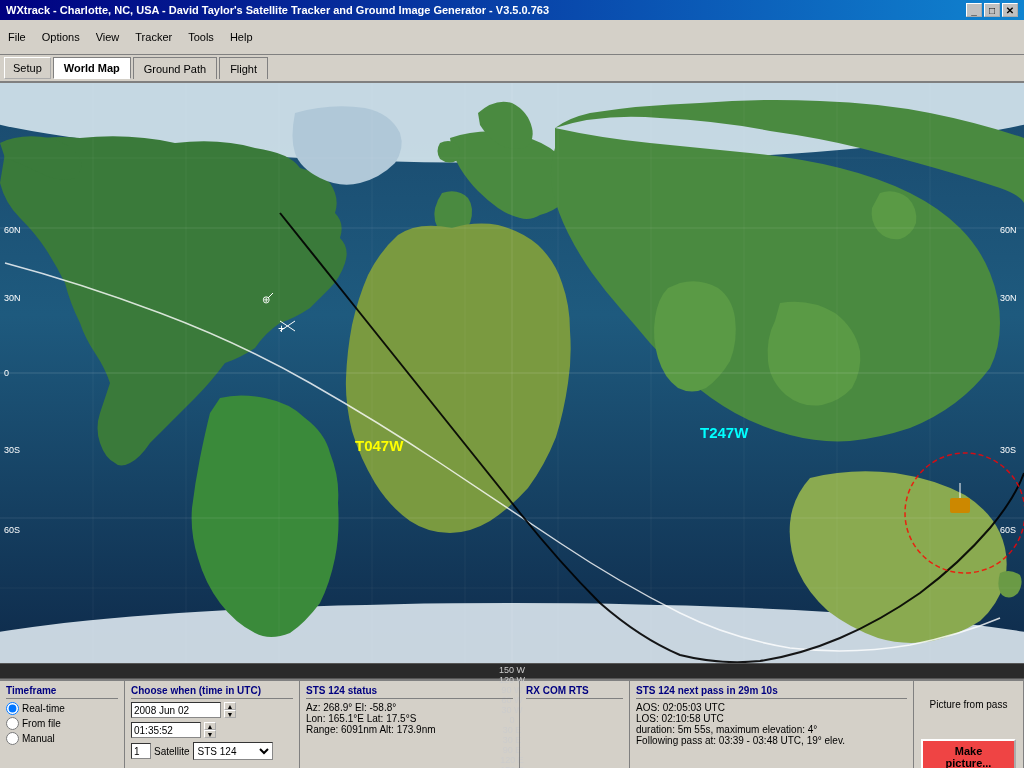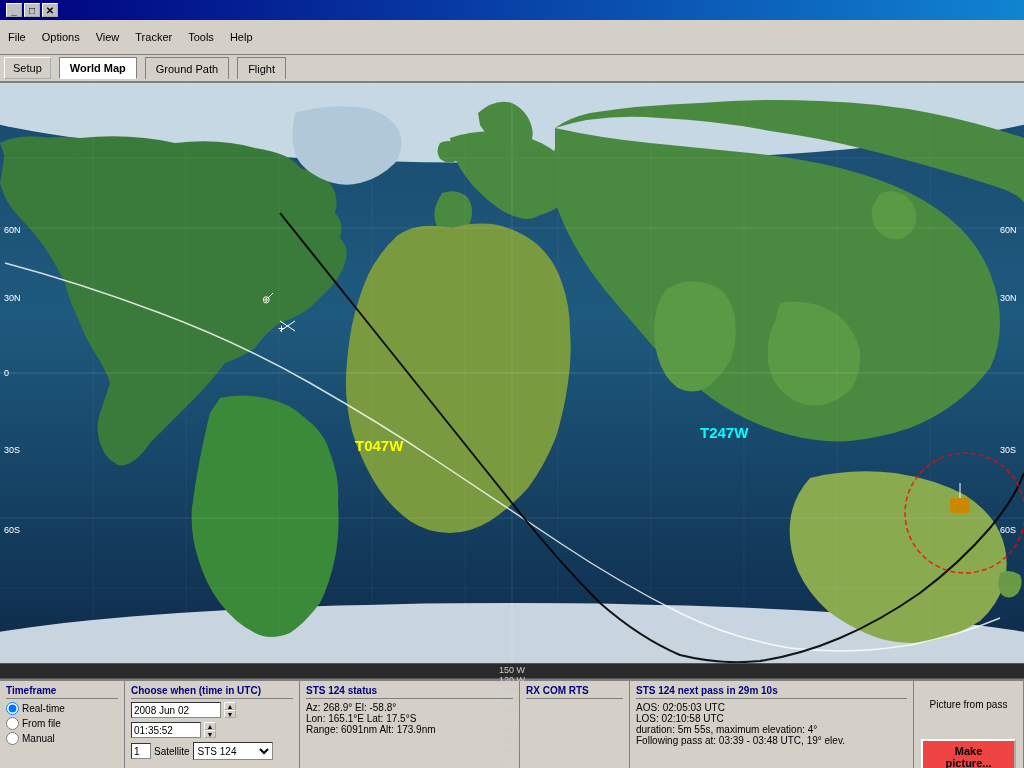--- a/index.html
+++ b/index.html
@@ -45,21 +45,21 @@
     }
 
     
     #toolbar {
       background: #d4d0c8;
       border-bottom: 2px solid #808080;
       padding: 2px 4px;
       display: flex;
       align-items: flex-end;
       height: 28px;
-      gap: 8px;
+      gap: 2px;
     }
     .tab {
       font-size: 11px;
       padding: 3px 10px;
       border: 1px solid #808080;
       border-bottom: none;
       background: #d4d0c8;
       cursor: pointer;
       height: 22px;
       display: flex; align-items: center;
@@ -203,20 +203,21 @@
       height: 32px;
     }
 
     
     svg text { font-family: Arial, sans-serif; }
   </style>
 </head>
 <body>
 
 <div id="titlebar">
+  <span>WXtrack - Charlotte, NC, USA - David Taylor's Satellite Tracker and Ground Image Generator - V3.5.0.763</span>
   <div id="titlebar-controls">
     <span>_</span>
     <span>□</span>
     <span>✕</span>
   </div>
 </div>
 
 <div id="menubar">
   <span>File</span>
   <span>Options</span>

